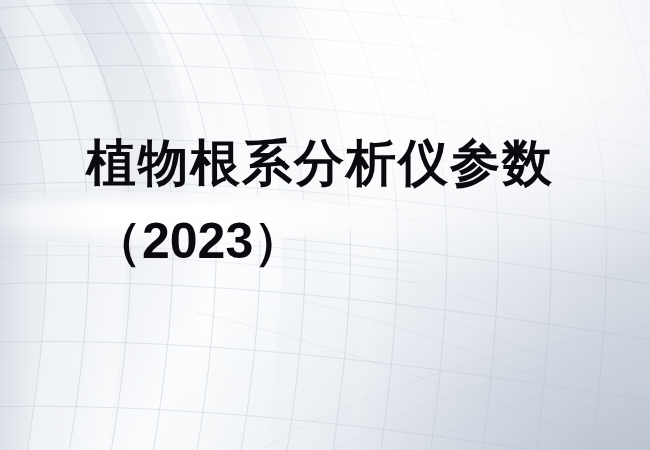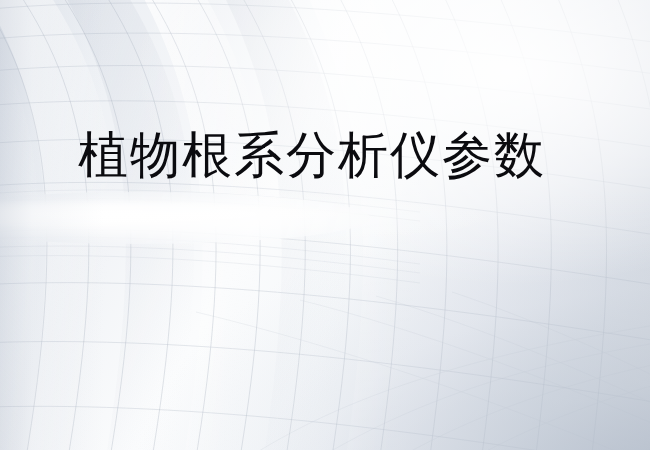--- a/index.html
+++ b/index.html
@@ -100,24 +100,24 @@
     left: 0;
     top: 0;
     width: 650px;
     height: 450px;
   }
 
   .title-line {
     position: absolute;
     left: 74px;
     top: 122px;
-    margin: 4px;
+    margin: 12px;
     font-size: 50px;
     line-height: 58px;
-    font-weight: 400;
+    font-weight: 700;
     color: #0b0b0f;
     letter-spacing: 2.0px;
     white-space: nowrap;
   }
 
   .subtitle-line {
     position: absolute;
     left: 92px;
     top: 212px;
     margin: 0;
@@ -229,15 +229,16 @@
   </svg>
 
   <div class="bg-layer bg-cool"></div>
   <div class="bg-layer bg-glow-tr"></div>
   <div class="bg-layer bg-streak"></div>
   <div class="bg-layer bg-streak2"></div>
   <div class="bg-layer bg-leftshade"></div>
 
   <div class="text-block">
     <div class="title-line">植物根系分析仪参数</div>
+    <div class="subtitle-line">（2023）</div>
   </div>
 
 </div>
 
 </body></html>

